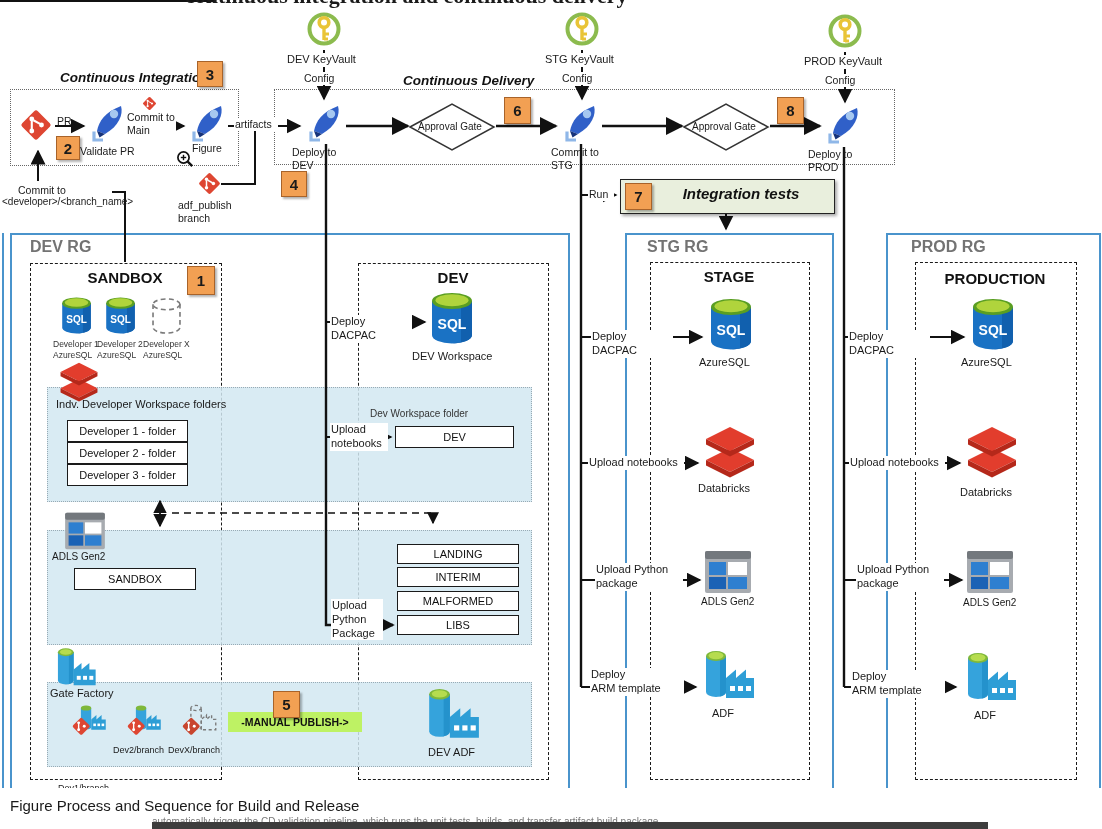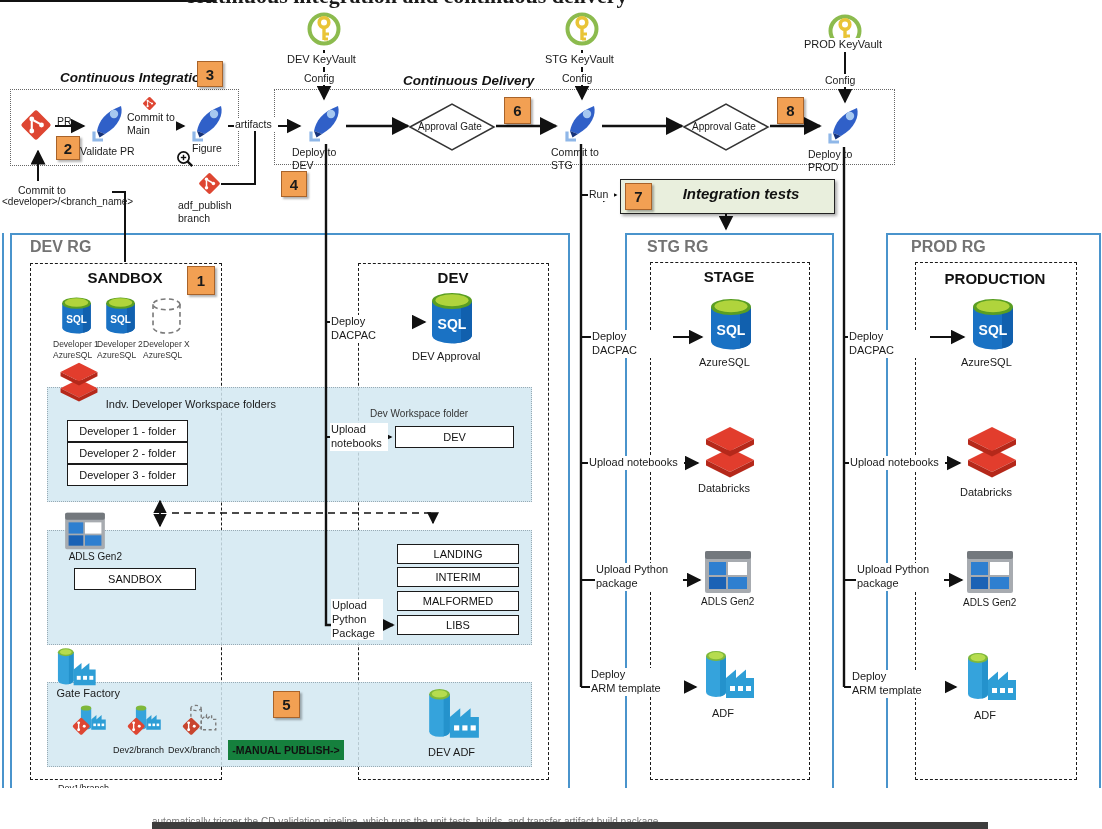--- a/index.html
+++ b/index.html
@@ -1,21 +1,21 @@
 <!DOCTYPE html>
 <html><head>
 <meta charset="utf-8">
 <style>
   html,body{margin:0;padding:0;background:#fff}
   #canvas{position:relative;width:1102px;height:829px;background:#fff;overflow:hidden;
     font-family:"Liberation Sans",sans-serif}
   .abs{position:absolute}
   .lbl{position:absolute;font:10.5px/1.25 "Liberation Sans",sans-serif;color:#1a1a1a;
     text-align:left;white-space:pre-line}
-  .bg{background:#fff;padding:0 1px}.left{text-align:right}
+  .bg{background:#fff;padding:0 1px}.left{text-align:left}
   .s9{font-size:9px}.s10{font-size:10px}.s11{font-size:11px}.s85{font-size:8.5px;color:#333}
   .sec-title{position:absolute;font:italic bold 13.5px "Liberation Sans",sans-serif;color:#111}
   .rg{position:absolute;border:2px solid #4a94cc;background:#fff}
   .rg-lbl{position:absolute;font:bold 16px "Liberation Sans",sans-serif;color:#737373}
   .dashbox{position:absolute;border:1.6px dashed #1a1a1a}
   .dotbox{position:absolute;border:1.5px dotted #666}
   .zone{position:absolute;border:1.4px dotted #98aab4;background:rgba(210,231,241,0.85)}
   .wbox{position:absolute;background:#fff;border:1.4px solid #1a1a1a;display:flex;
     align-items:center;justify-content:center;font-size:11px;color:#111}
   .badge{position:absolute;background:#f2a053;border:1.6px solid #a8632a;color:#1a1a1a;
@@ -251,21 +251,21 @@
   <div class="lbl bg s11" style="left:286px;top:53px;width:76px">DEV KeyVault</div>
   <div class="lbl bg" style="left:303px;top:72px;width:42px">Config</div>
   <svg class="ic" style="left:564px;top:10px;width:36px;height:38px">
       <use href="#i-kv"></use>
     </svg>
   <div class="lbl bg s11" style="left:544px;top:53px;width:76px">STG KeyVault</div>
   <div class="lbl bg" style="left:561px;top:72px;width:42px">Config</div>
   <svg class="ic" style="left:827px;top:12px;width:36px;height:38px">
       <use href="#i-kv"></use>
     </svg>
-  <div class="lbl bg s11" style="left:803px;top:38px;width:84px">PROD KeyVault</div>
+  <div class="lbl bg s11" style="left:803px;top:55px;width:84px">PROD KeyVault</div>
   <div class="lbl bg" style="left:824px;top:74px;width:42px">Config</div>
 
   <svg class="ic" style="left:305px;top:101px;width:40px;height:42px">
       <use href="#i-pipe"></use>
     </svg>
   <div class="lbl" style="left:292px;top:146px;width:68px">Deploy to DEV</div>
   <div class="lbl s10" style="left:418px;top:121px;width:68px">Approval Gate</div>
   <svg class="ic" style="left:561px;top:101px;width:40px;height:42px">
       <use href="#i-pipe"></use>
     </svg>
@@ -333,31 +333,31 @@
     </svg>
   <svg class="ic" style="left:125px;top:702px;width:38px;height:40px">
       <use href="#i-fab"></use>
     </svg>
   <svg class="ic" style="left:180px;top:702px;width:38px;height:40px">
       <use href="#i-fabdash"></use>
     </svg>
   <div class="lbl s9" style="left:58px;top:783px;width:62px">Dev1/branch</div>
   <div class="lbl s9" style="left:113px;top:745px;width:62px">Dev2/branch</div>
   <div class="lbl s9" style="left:168px;top:745px;width:62px">DevX/branch</div>
-  <div class="abs" style="left:228px;top:740px;width:116px;height:20px;background:#15803d;display:flex;align-items:center;justify-content:center;font:bold 10.5px 'Liberation Sans',sans-serif;color:#111">-MANUAL PUBLISH-&gt;</div>
+  <div class="abs" style="left:228px;top:712px;width:134px;height:20px;background:#bef264;display:flex;align-items:center;justify-content:center;font:bold 10.5px 'Liberation Sans',sans-serif;color:#111">-MANUAL PUBLISH-&gt;</div>
   <svg class="ic" style="left:421px;top:686px;width:64px;height:58px">
       <use href="#i-adf"></use>
     </svg>
   <div class="lbl s11" style="left:428px;top:746px;width:54px">DEV ADF</div>
 
   <div class="lbl bg s11" style="left:330px;top:315px;width:80px">Deploy DACPAC</div>
   <svg class="ic" style="left:429px;top:291px;width:46px;height:56px">
       <use href="#i-sql"></use>
     </svg>
-  <div class="lbl s11" style="left:412px;top:350px;width:82px">DEV Approval</div>
+  <div class="lbl s11" style="left:412px;top:350px;width:82px">DEV Workspace</div>
 
   <div class="lbl bg s11" style="left:591px;top:330px;width:80px">Deploy DACPAC</div>
   <svg class="ic" style="left:708px;top:297px;width:46px;height:56px">
       <use href="#i-sql"></use>
     </svg>
   <div class="lbl s11" style="left:699px;top:356px;width:64px">AzureSQL</div>
   <div class="lbl bg s11" style="left:588px;top:456px;width:94px">Upload notebooks</div>
   <svg class="ic" style="left:702px;top:426px;width:56px;height:52px">
       <use href="#i-dbx"></use>
     </svg>
@@ -401,18 +401,19 @@
   <div class="badge" style="left:187px;top:266px;width:26px;height:27px">1</div>
   <div class="badge" style="left:56px;top:136px;width:22px;height:22px">2</div>
   <div class="badge" style="left:197px;top:61px;width:24px;height:24px">3</div>
   <div class="badge" style="left:281px;top:171px;width:24px;height:24px">4</div>
   <div class="badge" style="left:273px;top:691px;width:25px;height:25px">5</div>
   <div class="badge" style="left:504px;top:97px;width:25px;height:25px">6</div>
   <div class="badge" style="left:625px;top:183px;width:25px;height:25px">7</div>
   <div class="badge" style="left:777px;top:97px;width:25px;height:25px">8</div>
 
   <div class="abs" style="left:0;top:788px;width:1102px;height:41px;background:#fff"></div>
+  <div class="abs" style="left:10px;top:797px;font:15px 'Liberation Sans',sans-serif;color:#1a1a1a">Figure Process and Sequence for Build and Release</div>
   <div class="abs clip" style="left:152px;top:816px;width:836px;height:6px;font:10px 'Liberation Sans',sans-serif;color:#777;white-space:nowrap">
     <span>automatically trigger the CD validation pipeline, which runs the unit tests, builds, and transfer artifact build package</span>
   </div>
   <div class="abs" style="left:152px;top:822px;width:836px;height:7px;background:#3d3d3d"></div>
 
 </div>
 
 </body></html>

